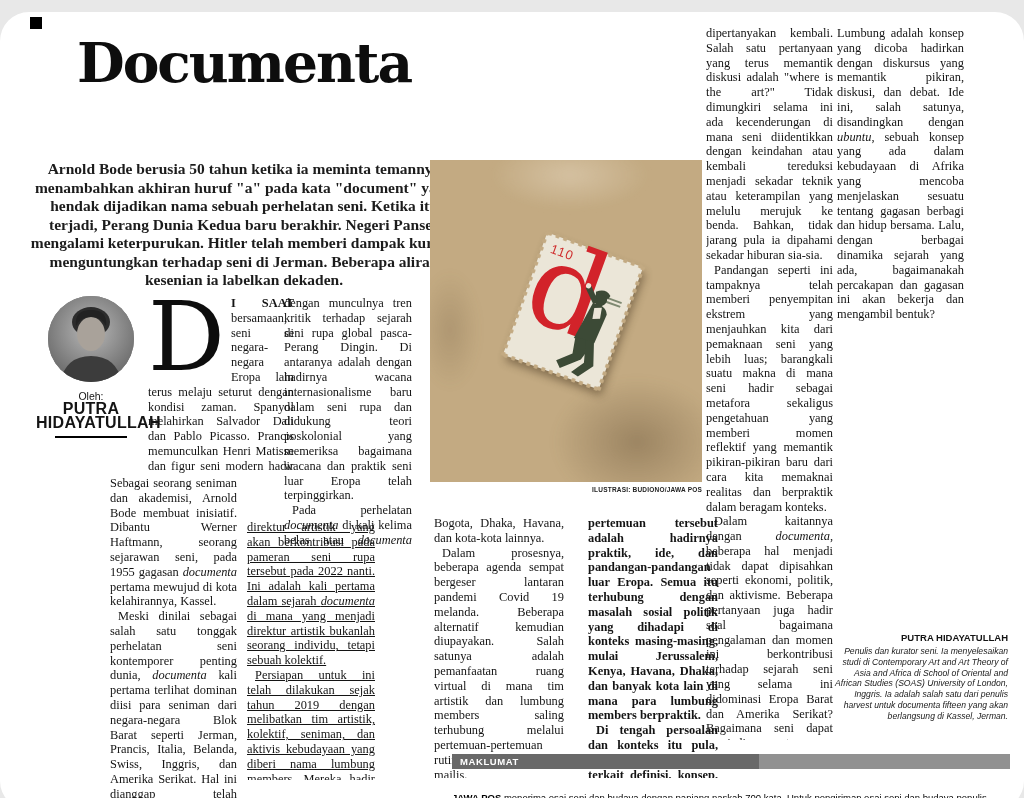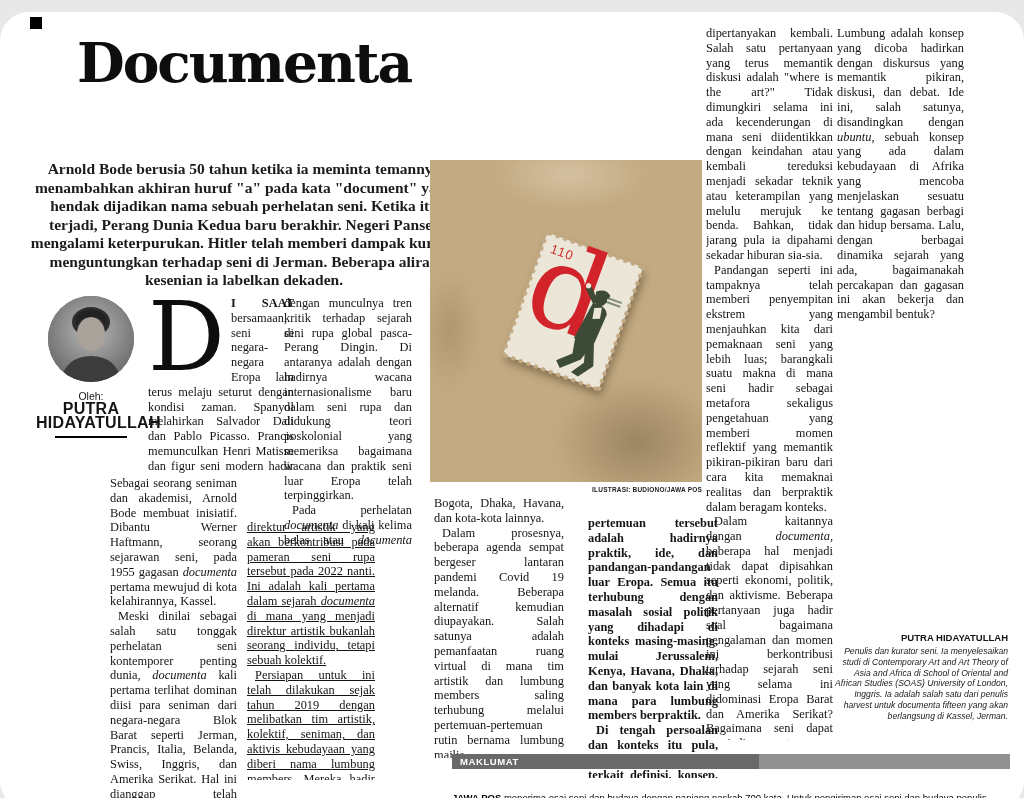--- a/index.html
+++ b/index.html
@@ -36,21 +36,21 @@
   .col p { margin:0; }
   .col p + p { text-indent:8px; }
   .dropcap { float:left; font-family:"DejaVu Serif", serif; font-size:96px; line-height:74px;
     padding:4px 6px 0 0; color:#0d0d0d; }
   .leadin { font-weight:bold; }
 
   .col1a { left:148px; top:284px; width:146px; height:178px; }
   .col1b { left:110px; top:464px; width:127px; height:332px; }
   .col2a { left:284px; top:284px; width:128px; height:248px; }
   .col2b { left:247px; top:508px; width:128px; height:260px;text-decoration:underline; }
-  .col3  { left:434px; top:484px; width:130px; height:262px; }
+  .col3  { left:434px; top:504px; width:130px; height:262px; }
   .col4  { left:588px; top:504px; width:130px; height:262px;font-weight:bold; }
   .col5  { left:706px; top:14px;  width:127px; height:714px; }
   .col6  { left:837px; top:14px;  width:127px; height:598px; }
 
   
   .illo { left:430px; top:148px; width:272px; height:322px; background:#c3aa82; overflow:hidden; }
   .illo .patch1 { position:absolute; right:-20px; bottom:-25px; width:170px; height:130px;
     background:radial-gradient(ellipse at center, rgba(92,72,46,.38), rgba(92,72,46,0) 70%); filter:blur(4px); }
   .illo .patch2 { position:absolute; left:-10px; top:110px; width:60px; height:120px;
     background:radial-gradient(ellipse at center, rgba(92,72,46,.20), rgba(92,72,46,0) 70%); filter:blur(4px); }

